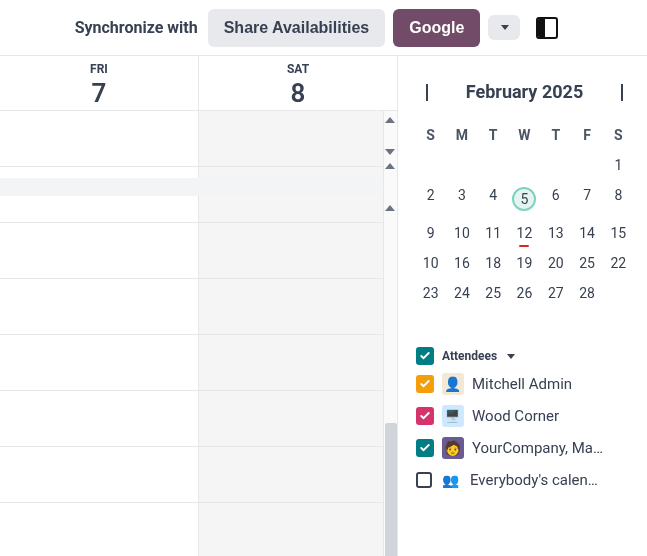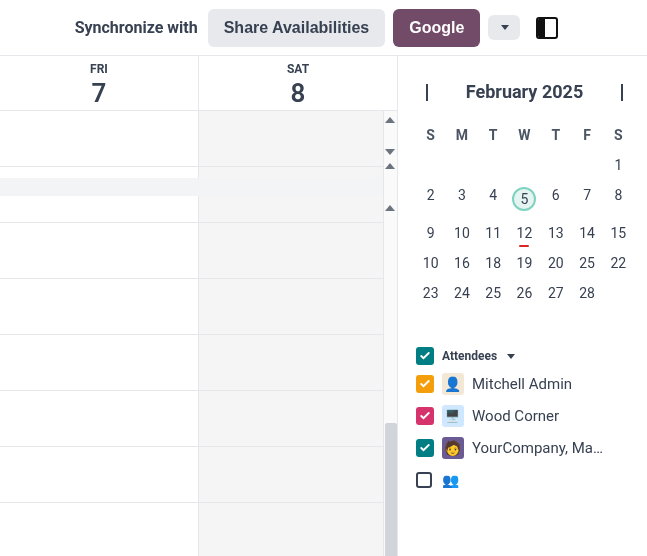--- a/index.html
+++ b/index.html
@@ -411,16 +411,17 @@
             <svg viewBox="0 0 16 16">
               <path d="M3 8l3 3 7-7" stroke="#fff" stroke-width="2.5" fill="none" stroke-linecap="round"></path>
             </svg>
           </span>
           <span class="avatar" style="background: rgb(107, 91, 149);">🧑</span>
           <span class="label">YourCompany, Ma…</span>
         </div>
         <div class="att-item">
           <span class="check empty"></span>
           <span class="avatar" style="color: rgb(75, 85, 99);">👥</span>
+          <span class="label">Everybody's calen…</span>
         </div>
       </div>
   </div>
 </div>
 
 </body></html>

